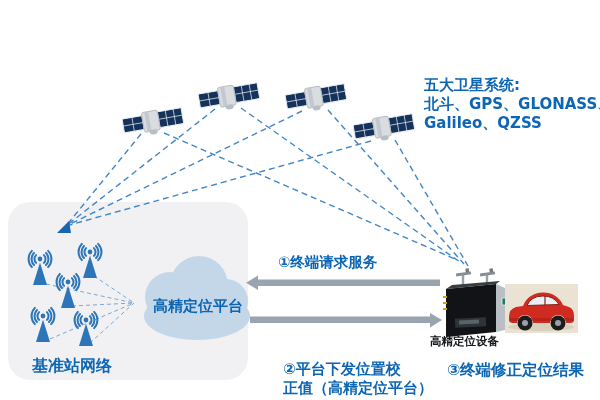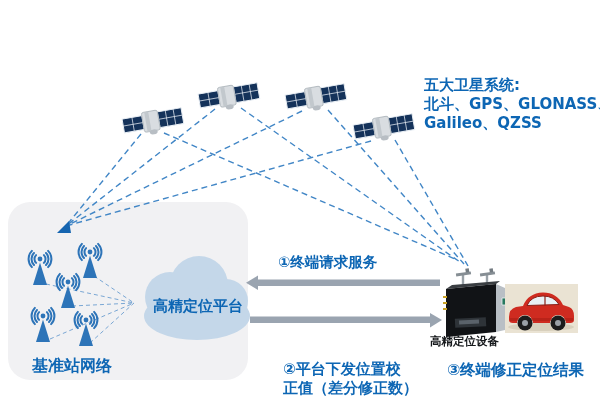--- a/index.html
+++ b/index.html
@@ -147,21 +147,21 @@
   <div class="title-block">
     <div>五大卫星系统:</div>
     <div>北斗、GPS、GLONASS、</div>
     <div>Galileo、QZSS</div>
   </div>
 
   <div class="lbl step1">①终端请求服务</div>
 
   <div class="lbl step2">
     <div>②平台下发位置校</div>
-    <div>正值（差分修正数）</div>
+    <div>正值（高精定位平台）</div>
   </div>
 
   <div class="lbl step3">③终端修正定位结果</div>
 
   <div class="lbl platform">高精定位平台</div>
 
   <div class="lbl bsn">基准站网络</div>
 
   <div class="lbl devlbl">高精定位设备</div>
 

